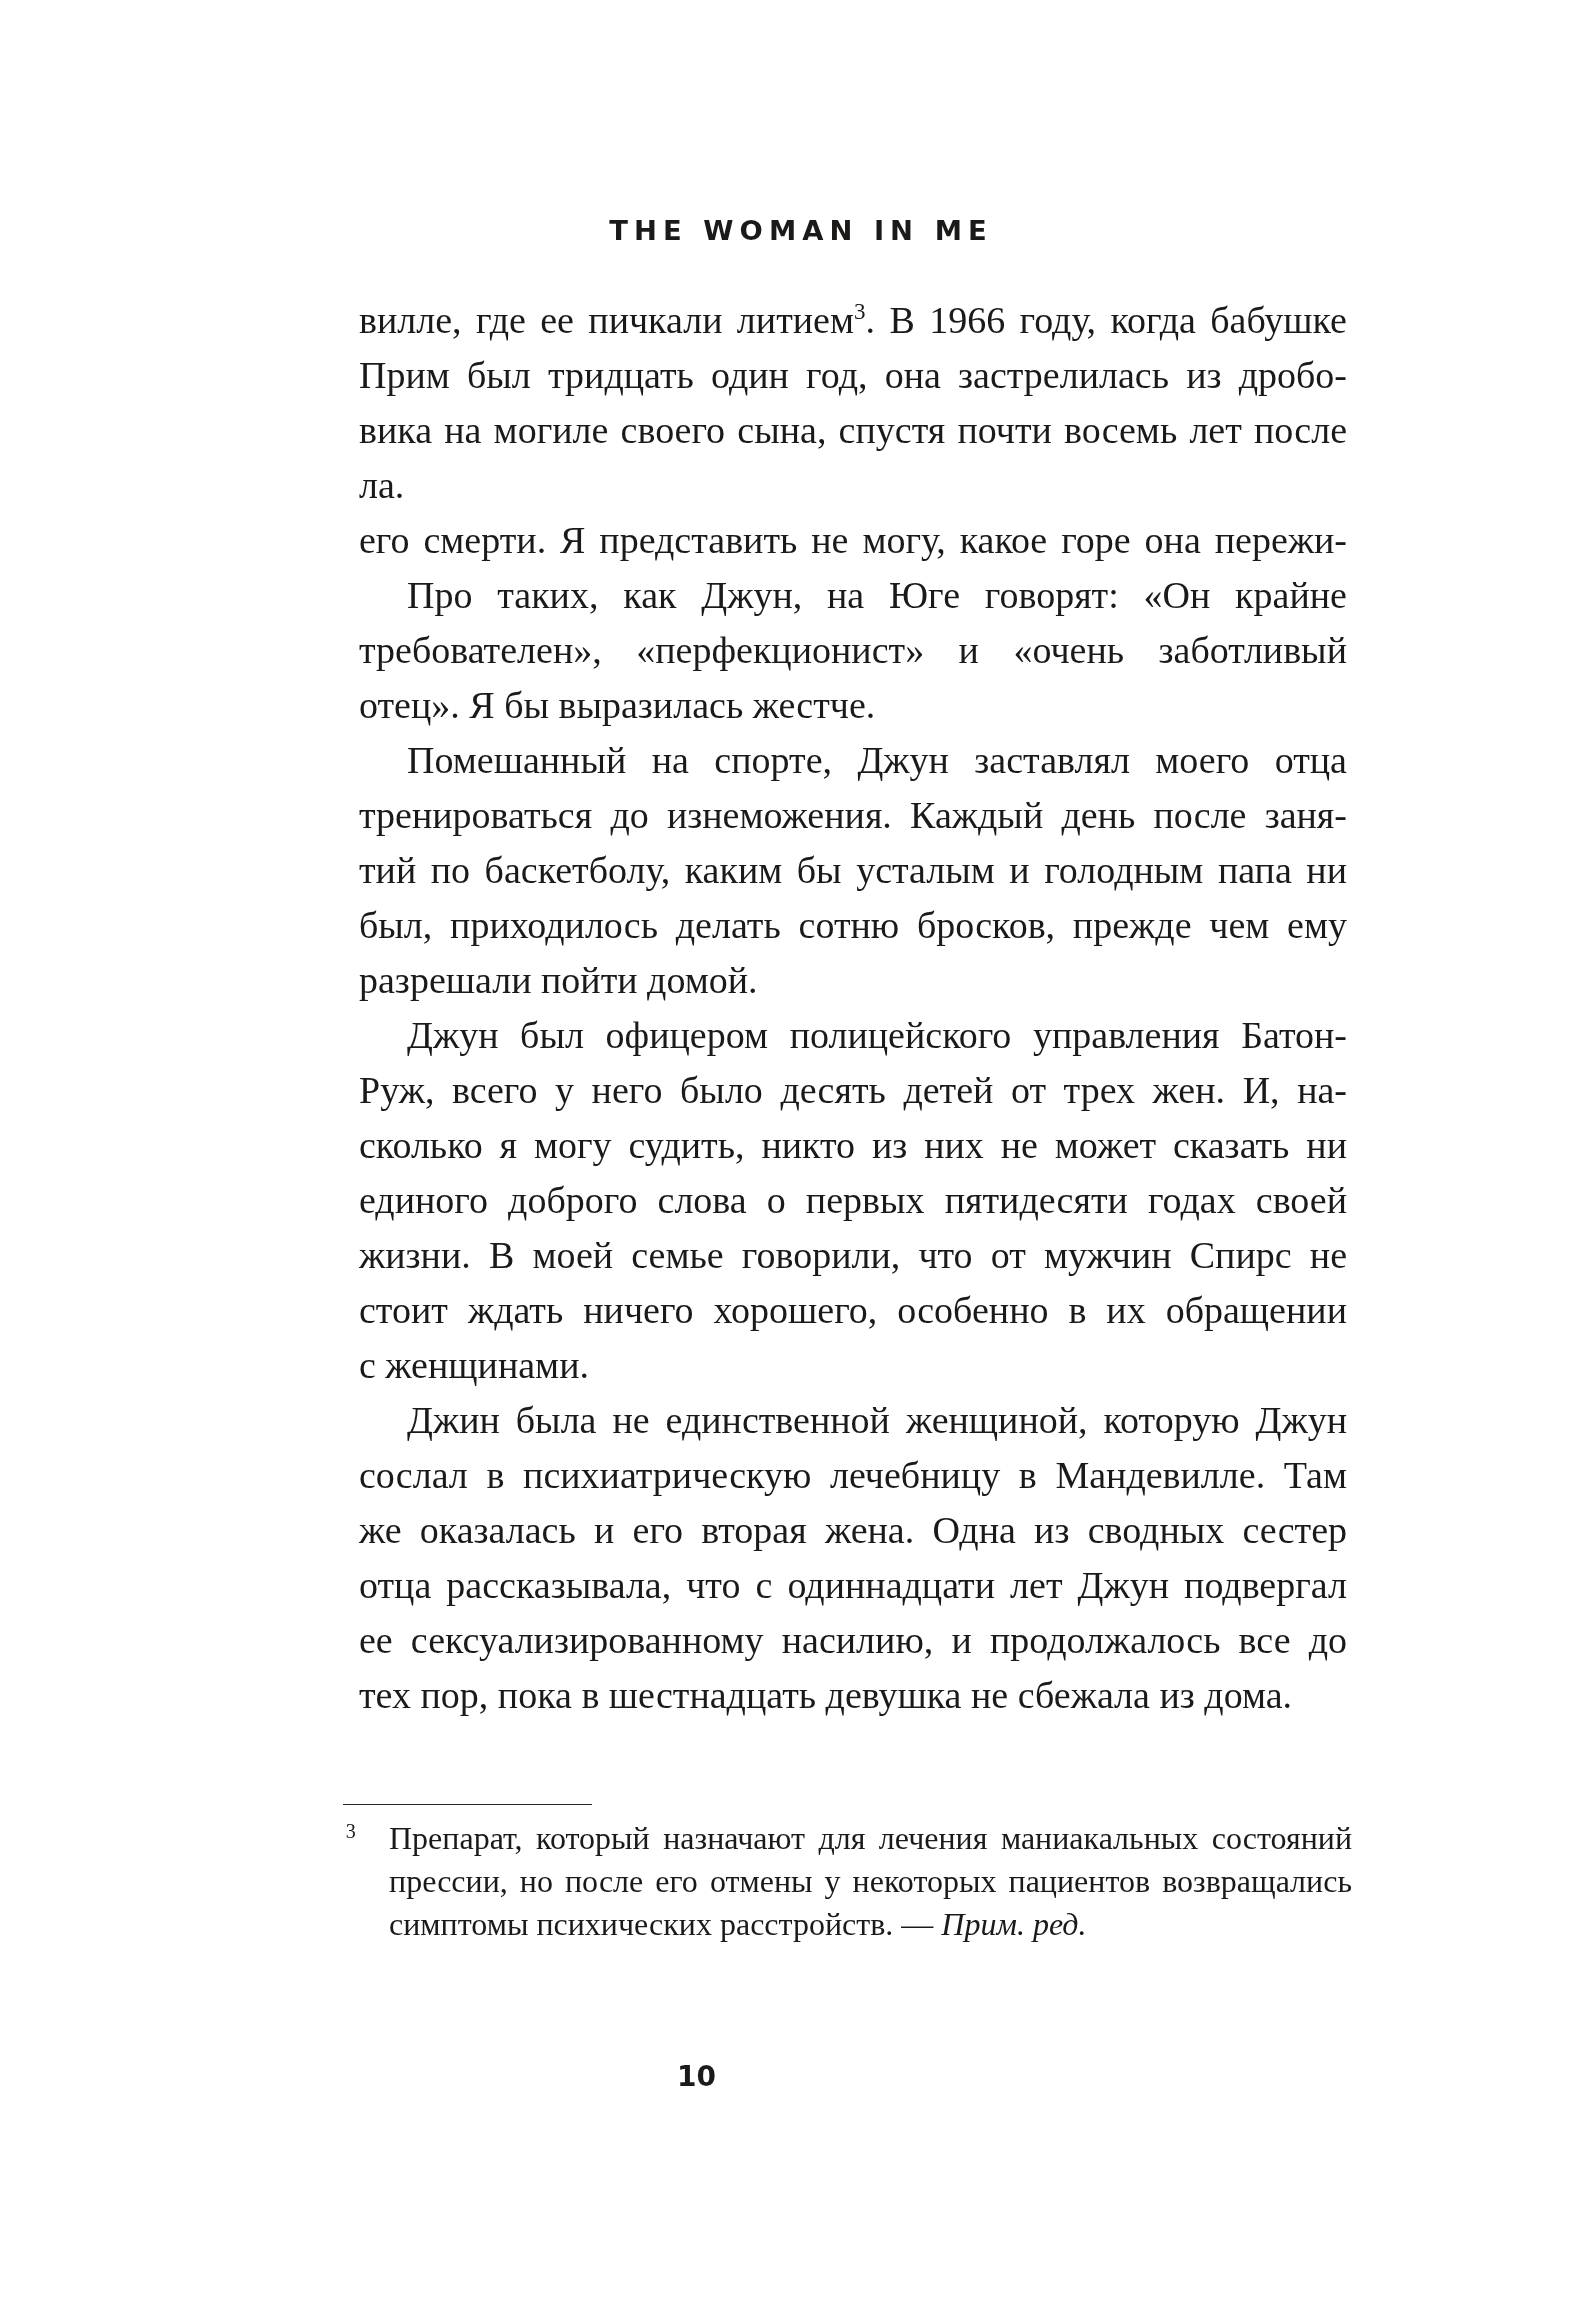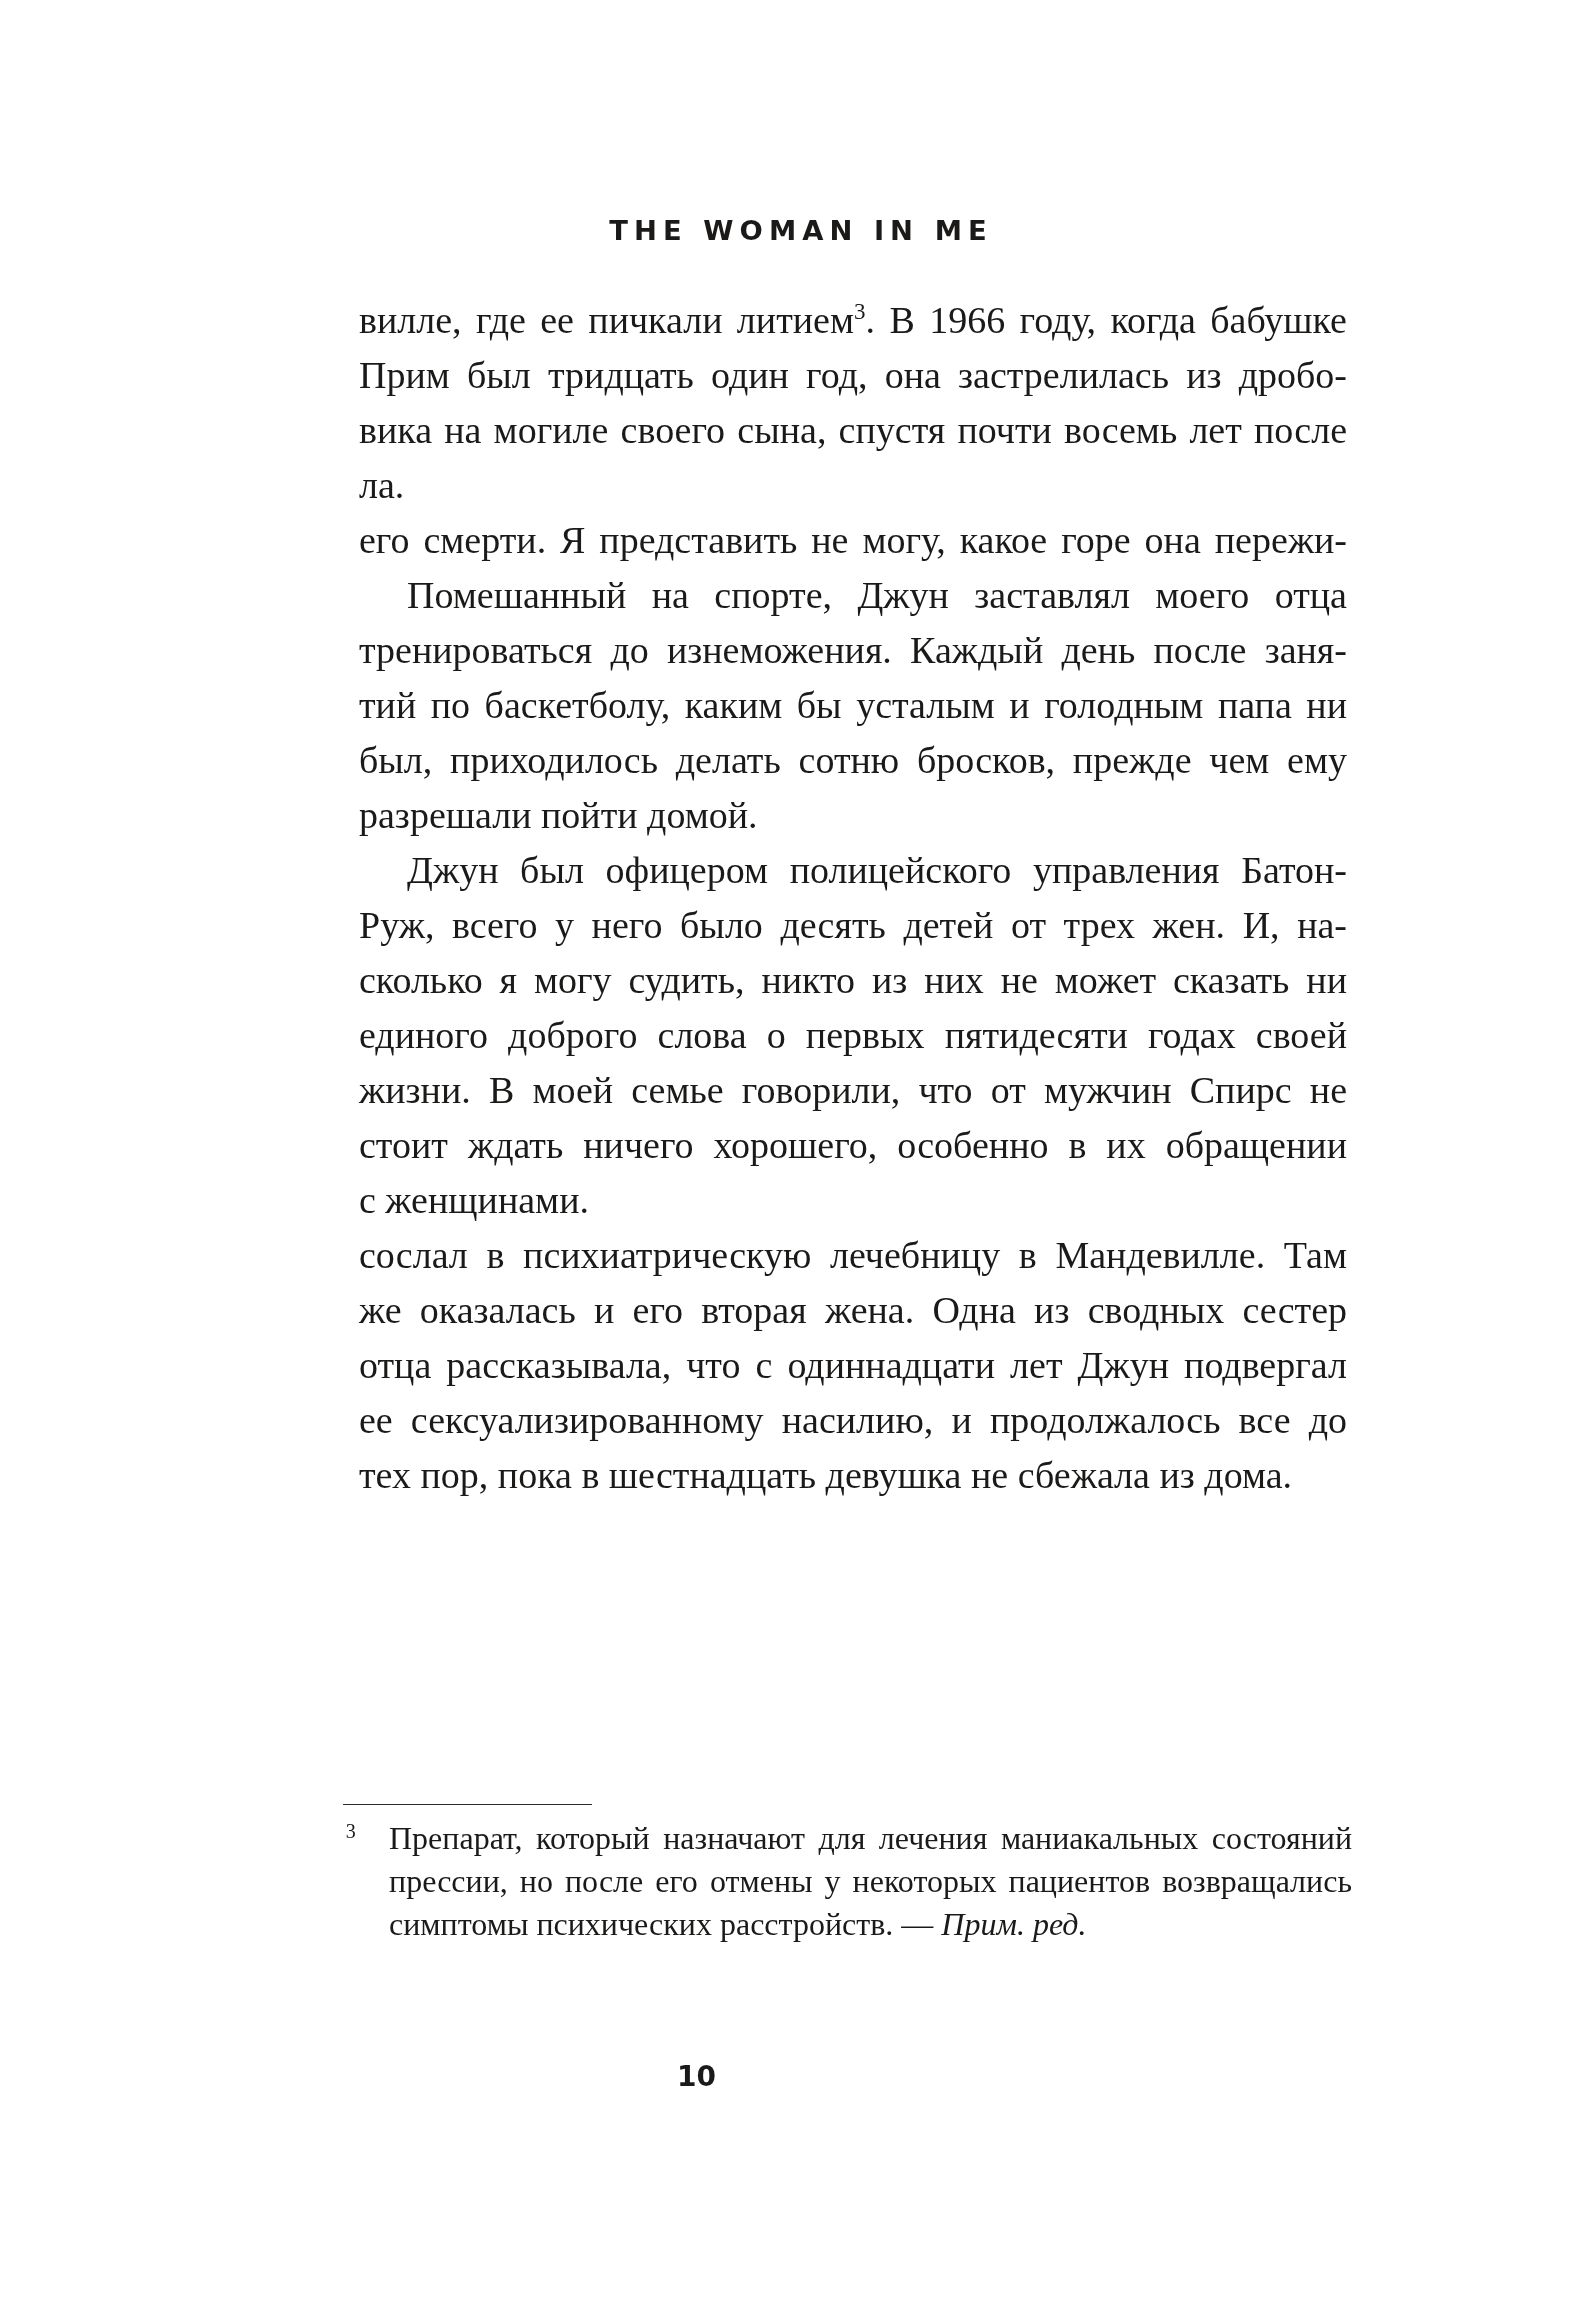--- a/index.html
+++ b/index.html
@@ -116,40 +116,46 @@
 <div class="body-text">
 
   <div>
     <span class="line"><span>вилле, где ее пичкали литием</span><sup class="fn-ref">3</sup><span>. В 1966 году, когда бабушке</span></span>
     <span class="line">Прим был тридцать один год, она застрелилась из дробо-</span>
     <span class="line">вика на могиле своего сына, спустя почти восемь лет после</span>
     <span class="line last">ла.</span>
     <span class="line">его смерти. Я представить не могу, какое горе она пережи-</span>
   </div>
 
+  <div>
+    <span class="line indent">Про таких, как Джун, на Юге говорят: «Он крайне</span>
+    <span class="line">требователен», «перфекционист» и «очень заботливый</span>
+    <span class="line last">отец». Я бы выразилась жестче.</span>
+  </div>
 
   <div>
     <span class="line indent">Помешанный на спорте, Джун заставлял моего отца</span>
     <span class="line">тренироваться до изнеможения. Каждый день после заня-</span>
     <span class="line">тий по баскетболу, каким бы усталым и голодным папа ни</span>
     <span class="line">был, приходилось делать сотню бросков, прежде чем ему</span>
     <span class="line last">разрешали пойти домой.</span>
   </div>
 
   <div>
     <span class="line indent">Джун был офицером полицейского управления Батон-</span>
     <span class="line">Руж, всего у него было десять детей от трех жен. И, на-</span>
     <span class="line">сколько я могу судить, никто из них не может сказать ни</span>
     <span class="line">единого доброго слова о первых пятидесяти годах своей</span>
     <span class="line">жизни. В моей семье говорили, что от мужчин Спирс не</span>
     <span class="line">стоит ждать ничего хорошего, особенно в их обращении</span>
     <span class="line last">с женщинами.</span>
   </div>
 
   <div>
+    <span class="line indent">Джин была не единственной женщиной, которую Джун</span>
     <span class="line">сослал в психиатрическую лечебницу в Мандевилле. Там</span>
     <span class="line">же оказалась и его вторая жена. Одна из сводных сестер</span>
     <span class="line">отца рассказывала, что с одиннадцати лет Джун подвергал</span>
     <span class="line">ее сексуализированному насилию, и продолжалось все до</span>
     <span class="line last">тех пор, пока в шестнадцать девушка не сбежала из дома.</span>
   </div>
 </div>
 
 <div class="footnote-rule"></div>
 

